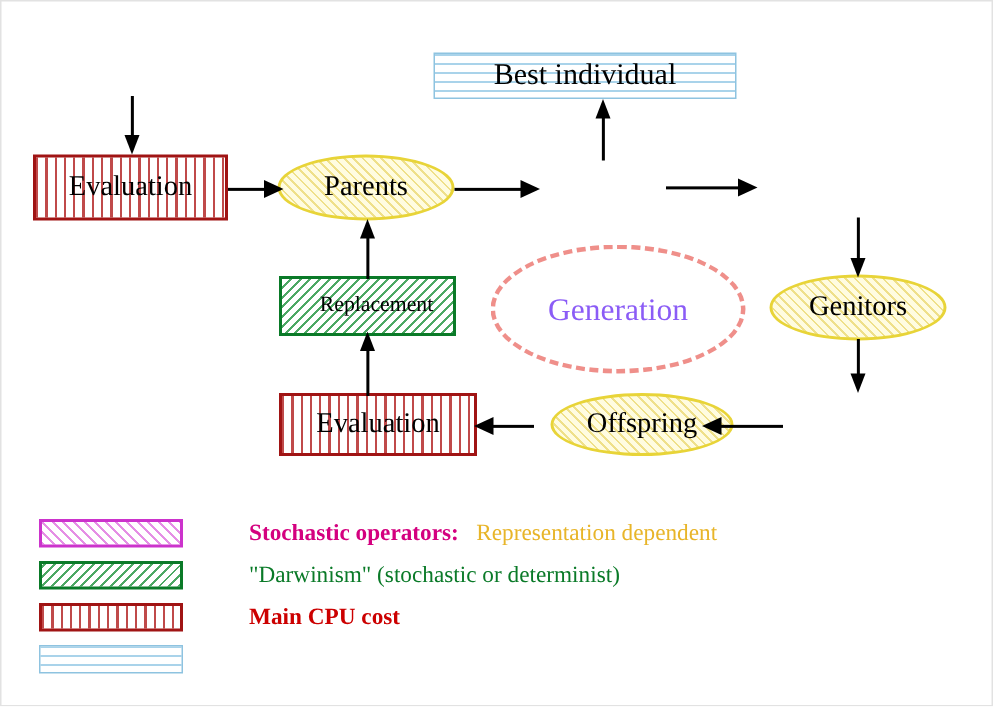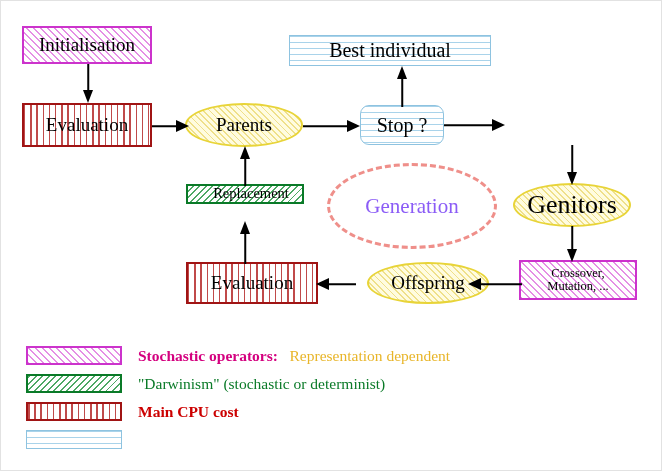--- a/index.html
+++ b/index.html
@@ -120,80 +120,70 @@
     display: flex;
     align-items: center;
   }
   .swatch {
     width: 96px;
     height: 19px;
     box-sizing: border-box;
     flex: 0 0 auto;
   }
   .legend-text {
-    margin-left: 16px;
+    margin-left: 44px;
     font-size: 15.5px;
     white-space: pre;
     font-family: "Liberation Serif", "DejaVu Serif", serif;
   }
 
   
   #frame {
     position: absolute;
     left: 0; top: 0;
     width: 662px; height: 471px;
     box-sizing: border-box;
     border: 1px solid #e2e2e2;
     pointer-events: none;
   }
 </style>
 </head>
 <body>
 
 <div id="canvas">
 
-  <div class="node fill-magenta" style="left:22px; top:26px; width:130px; height:38px; font-size:19px;">
-    <span class="lbl">Initialisation</span>
-  </div>
 
   <div class="node fill-red" style="left:22px; top:103px; width:130px; height:44px; font-size:19px;">
     <span class="lbl">Evaluation</span>
   </div>
 
   <div class="node fill-yellow ellipse" style="left:185px; top:103px; width:118px; height:44px; font-size:19px;">
     <span class="lbl">Parents</span>
   </div>
 
   <div class="node fill-blue" style="left:289px; top:35px; width:202px; height:31px; font-size:20px;">
     <span class="lbl">Best individual</span>
   </div>
 
-  <div class="node fill-blue rounded" style="left:360px; top:105px; width:84px; height:40px; font-size:20px;">
-    <span class="lbl">Stop ?</span>
-  </div>
-
-
-  <div class="node fill-yellow ellipse" style="left:513px; top:183px; width:118px; height:44px; font-size:26px;">
+
+
+  <div class="node fill-yellow ellipse" style="left:513px; top:183px; width:118px; height:44px; font-size:19px;">
     <span class="lbl">Genitors</span>
   </div>
 
-  <div class="node fill-magenta" style="left:519px; top:260px; width:118px; height:40px; font-size:12.5px;">
-    <span class="lbl">Crossover,
-Mutation, ...</span>
-  </div>
 
   <div class="node fill-yellow ellipse" style="left:367px; top:262px; width:122px; height:42px; font-size:19px;">
     <span class="lbl">Offspring</span>
   </div>
 
   <div class="node fill-red" style="left:186px; top:262px; width:132px; height:42px; font-size:19px;">
     <span class="lbl">Evaluation</span>
   </div>
 
-  <div class="node fill-green" style="left:186px; top:184px; width:118px; height:20px; font-size:14.5px;padding-left:12px;">
+  <div class="node fill-green" style="left:186px; top:184px; width:118px; height:40px; font-size:14.5px;padding-left:12px;">
     <span class="lbl">Replacement</span>
   </div>
 
   <div class="node dashed-ellipse" style="left:327px; top:163px; width:170px; height:86px; font-size:21px;">
     <span class="lbl">Generation</span>
   </div>
 
   <div class="arrow" style="left:81px; top:64px; width:14px; height:40px;">
     <div class="shaft-v" style="top:0; height:30px;"></div>
     <div class="head head-d" style="left:1.5px; top:26px;"></div>

